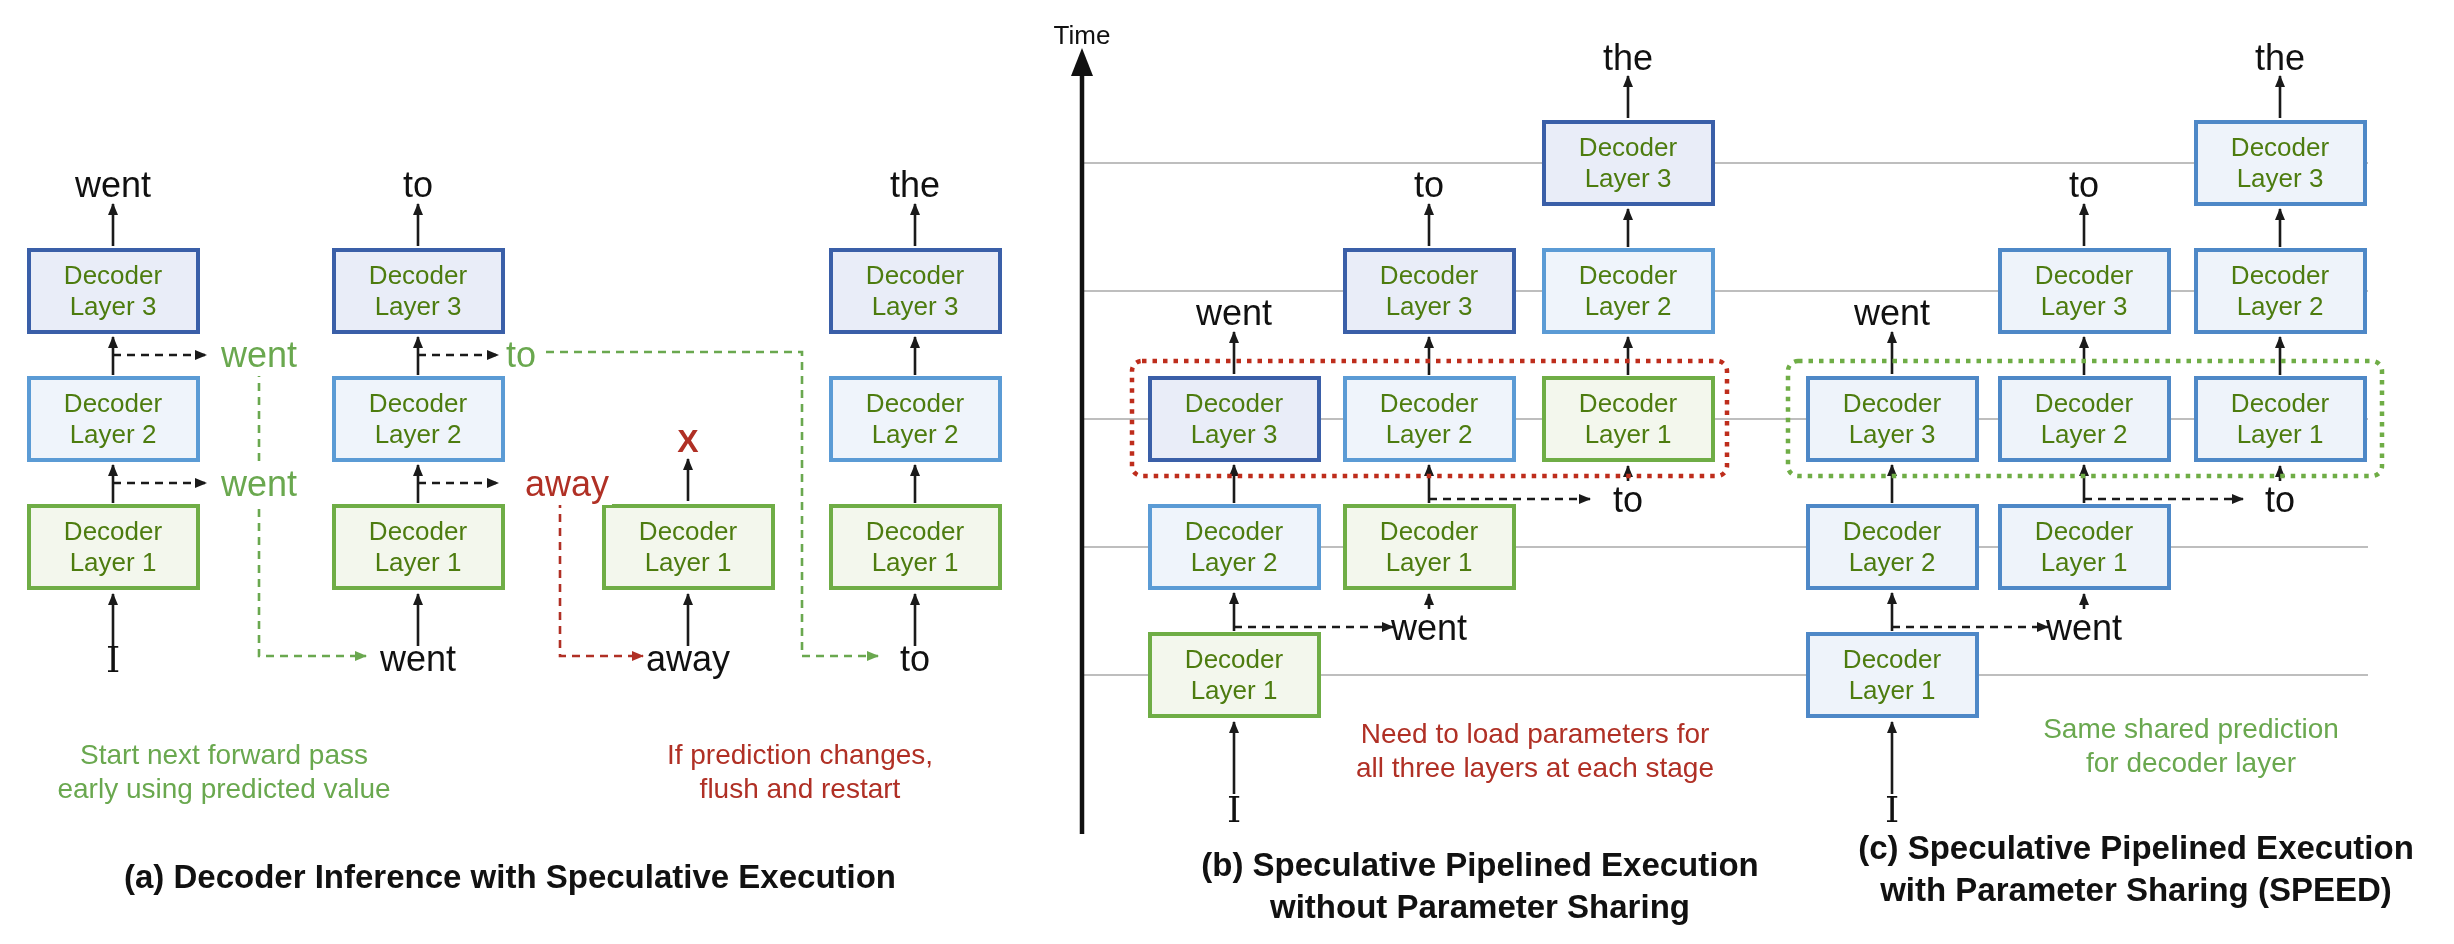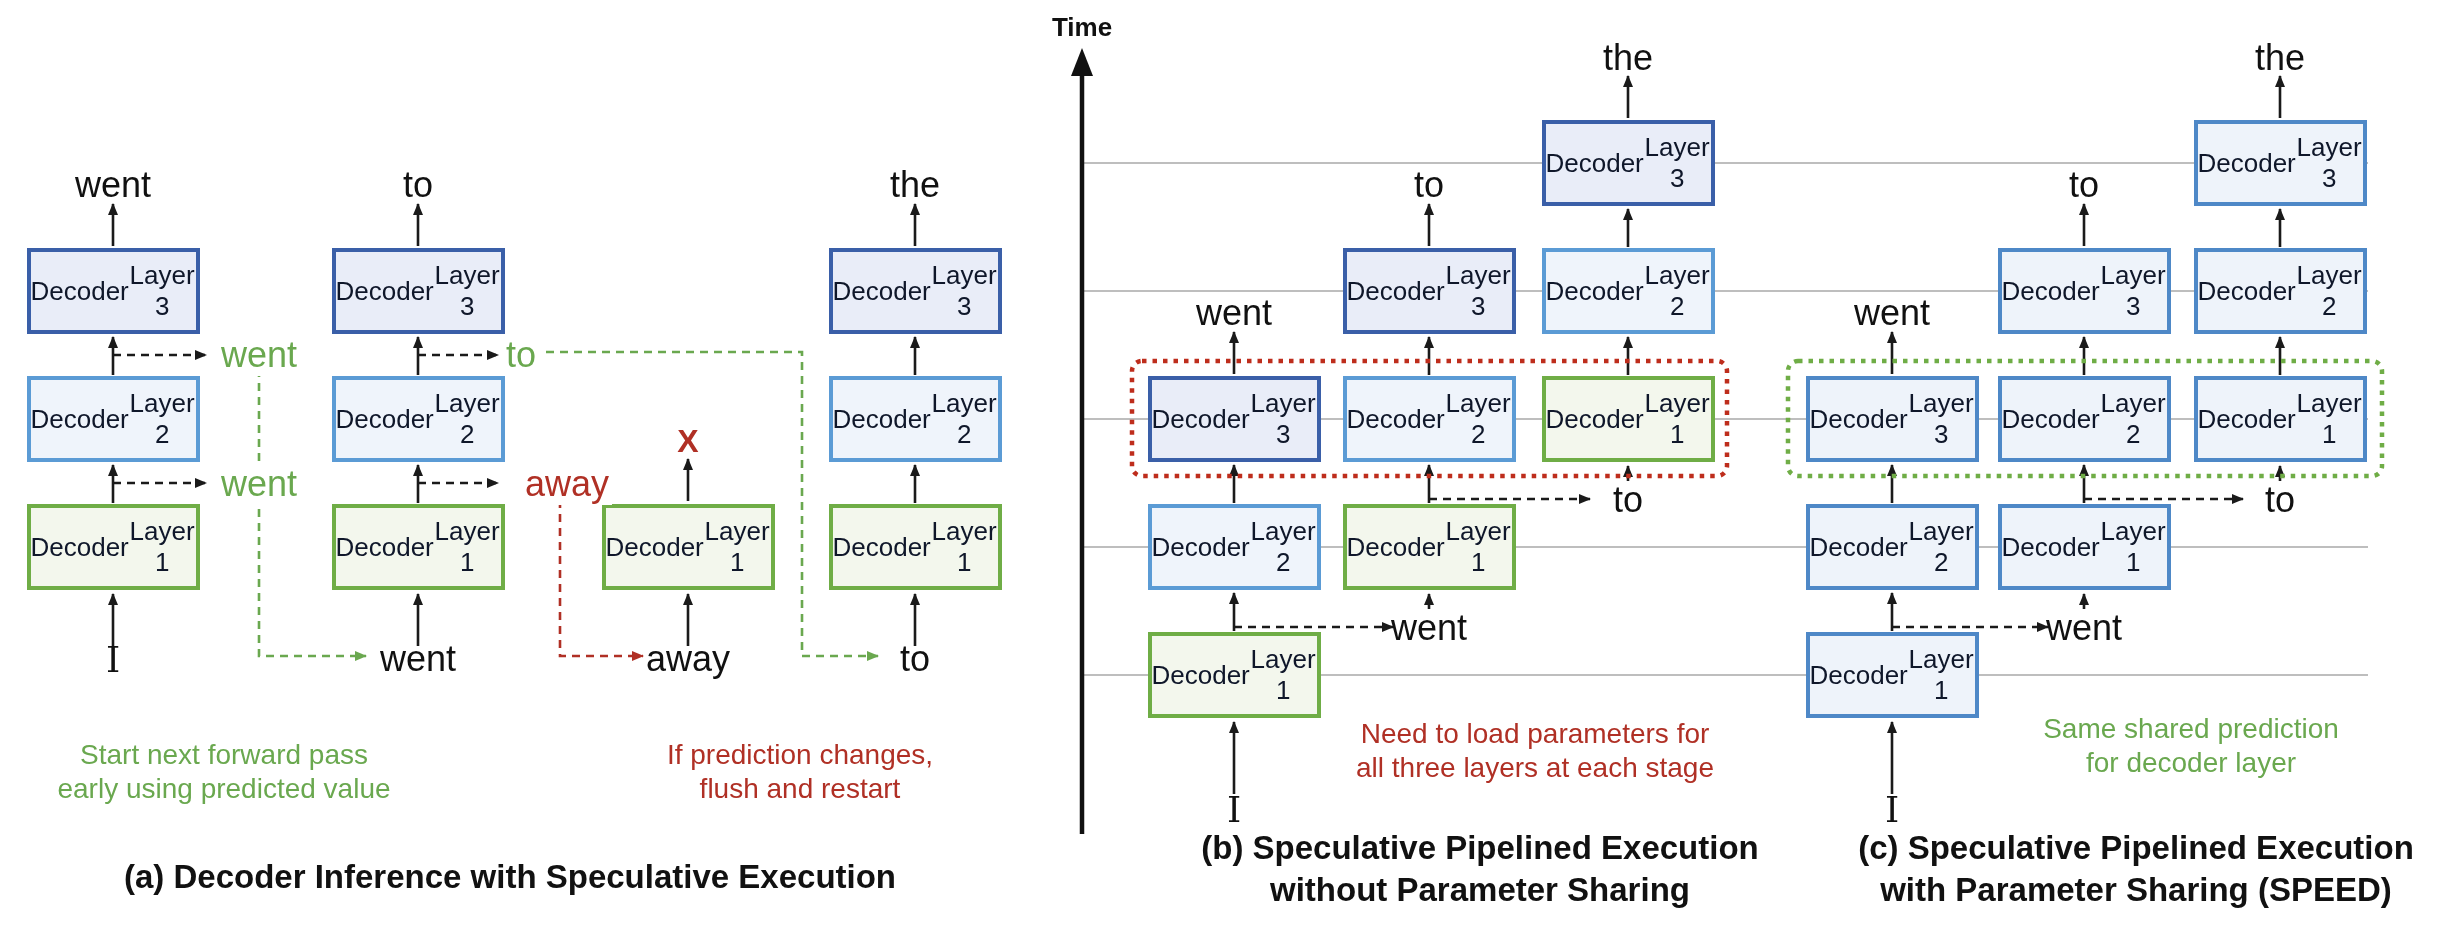--- a/index.html
+++ b/index.html
@@ -4,43 +4,43 @@
 <style>
   html,body{margin:0;padding:0;background:#fff;}
   #canvas{position:relative;width:2454px;height:944px;background:#fff;overflow:hidden;
           font-family:"Liberation Sans",sans-serif;}
   #bg-layer,#fg-layer{position:absolute;left:0;top:0;width:2454px;height:944px;}
   #bg-layer{z-index:1}
   #box-layer{position:absolute;left:0;top:0;width:2454px;height:944px;z-index:2;}
   #fg-layer{z-index:3}
   #label-layer{position:absolute;left:0;top:0;width:2454px;height:944px;z-index:4;}
 
-  .box{position:absolute;box-sizing:border-box;display:flex;flex-direction:row;
+  .box{position:absolute;box-sizing:border-box;display:flex;flex-direction:column;
        align-items:center;justify-content:center;text-align:center;
-       font-size:26px;line-height:31px;color:#0f172a;}
+       font-size:26px;line-height:31px;color:#4d7c0f;}
   .l1{border:4px solid #6FAD46;background:#F3F7ED;}
   .l2{border:4px solid #5B9BD5;background:#EFF4FB;}
   .l3{border:4px solid #3A5FA8;background:#E9EDF8;}
   .sh{border:4px solid #4E88C7;background:#EEF3FA;}
 
   .word{position:absolute;transform:translate(-50%,-50%);white-space:nowrap;
         font-size:36px;color:#111;}
   .serif-i{font-family:"DejaVu Serif",serif;}
   .green{color:#6AA84F;}
   .red{color:#B03025;}
   .jlabel{background:#fff;padding:0 3px;}
   .xmark{font-weight:bold;font-size:32px;}
 
   .annotation{position:absolute;transform:translate(-50%,-50%);text-align:center;
               font-size:28px;line-height:34px;white-space:nowrap;}
   .caption{position:absolute;transform:translateX(-50%);text-align:center;color:#111;
            font-weight:bold;font-size:33px;line-height:42px;white-space:nowrap;}
 
-  #time-label{position:absolute;left:1010px;top:12px;width:144px;text-align:center;
-              font-weight:bold;font-size:26px;color:#111;}
+  #time-label{position:absolute;left:1010px;top:20px;width:144px;text-align:center;
+              font-weight:normal;font-size:26px;color:#111;}
 
   .gridline{stroke:#A8A8A8;stroke-width:1.6;}
   .axisline{stroke:#111;stroke-width:4.5;}
   .axishead{fill:#111;}
   .arr{fill:none;stroke-width:2.6;}
   .c-black{stroke:#1a1a1a;}
   .c-green{stroke:#6AA84F;}
   .c-red{stroke:#B03025;}
   .dashed{stroke-dasharray:8 6;}
   .hl{fill:none;stroke-width:4.5;stroke-dasharray:4.5 6;}
@@ -262,16 +262,16 @@
       <div class="word " style="left: 2084px; top: 185px;">to</div>
       <div class="word " style="left: 2280px; top: 58px;">the</div>
       <div class="word serif-i" style="left: 1892px; top: 809px;">I</div>
       <div class="word " style="left: 2084px; top: 628px;">went</div>
       <div class="word " style="left: 2280px; top: 500px;">to</div>
       <div class="annotation green" style="left: 224px; top: 772px;"><span>Start next forward pass</span><br><span>early using predicted value</span></div>
       <div class="annotation red" style="left: 800px; top: 772px;"><span>If prediction changes,</span><br><span>flush and restart</span></div>
       <div class="annotation red" style="left: 1535px; top: 751px;"><span>Need to load parameters for</span><br><span>all three layers at each stage</span></div>
       <div class="annotation green" style="left: 2191px; top: 746px;"><span>Same shared prediction</span><br><span>for decoder layer</span></div>
       <div class="caption" style="left: 510px; top: 856px;"><span>(a) Decoder Inference with Speculative Execution</span></div>
-      <div class="caption" style="left: 1480px; top: 827px;"><span>(b) Speculative Pipelined Execution</span><br><span>without Parameter Sharing</span></div>
+      <div class="caption" style="left: 1480px; top: 844px;"><span>(b) Speculative Pipelined Execution</span><br><span>without Parameter Sharing</span></div>
       <div class="caption" style="left: 2136px; top: 827px;"><span>(c) Speculative Pipelined Execution</span><br><span>with Parameter Sharing (SPEED)</span></div>
     </div>
 </div>
 
 </body></html>

